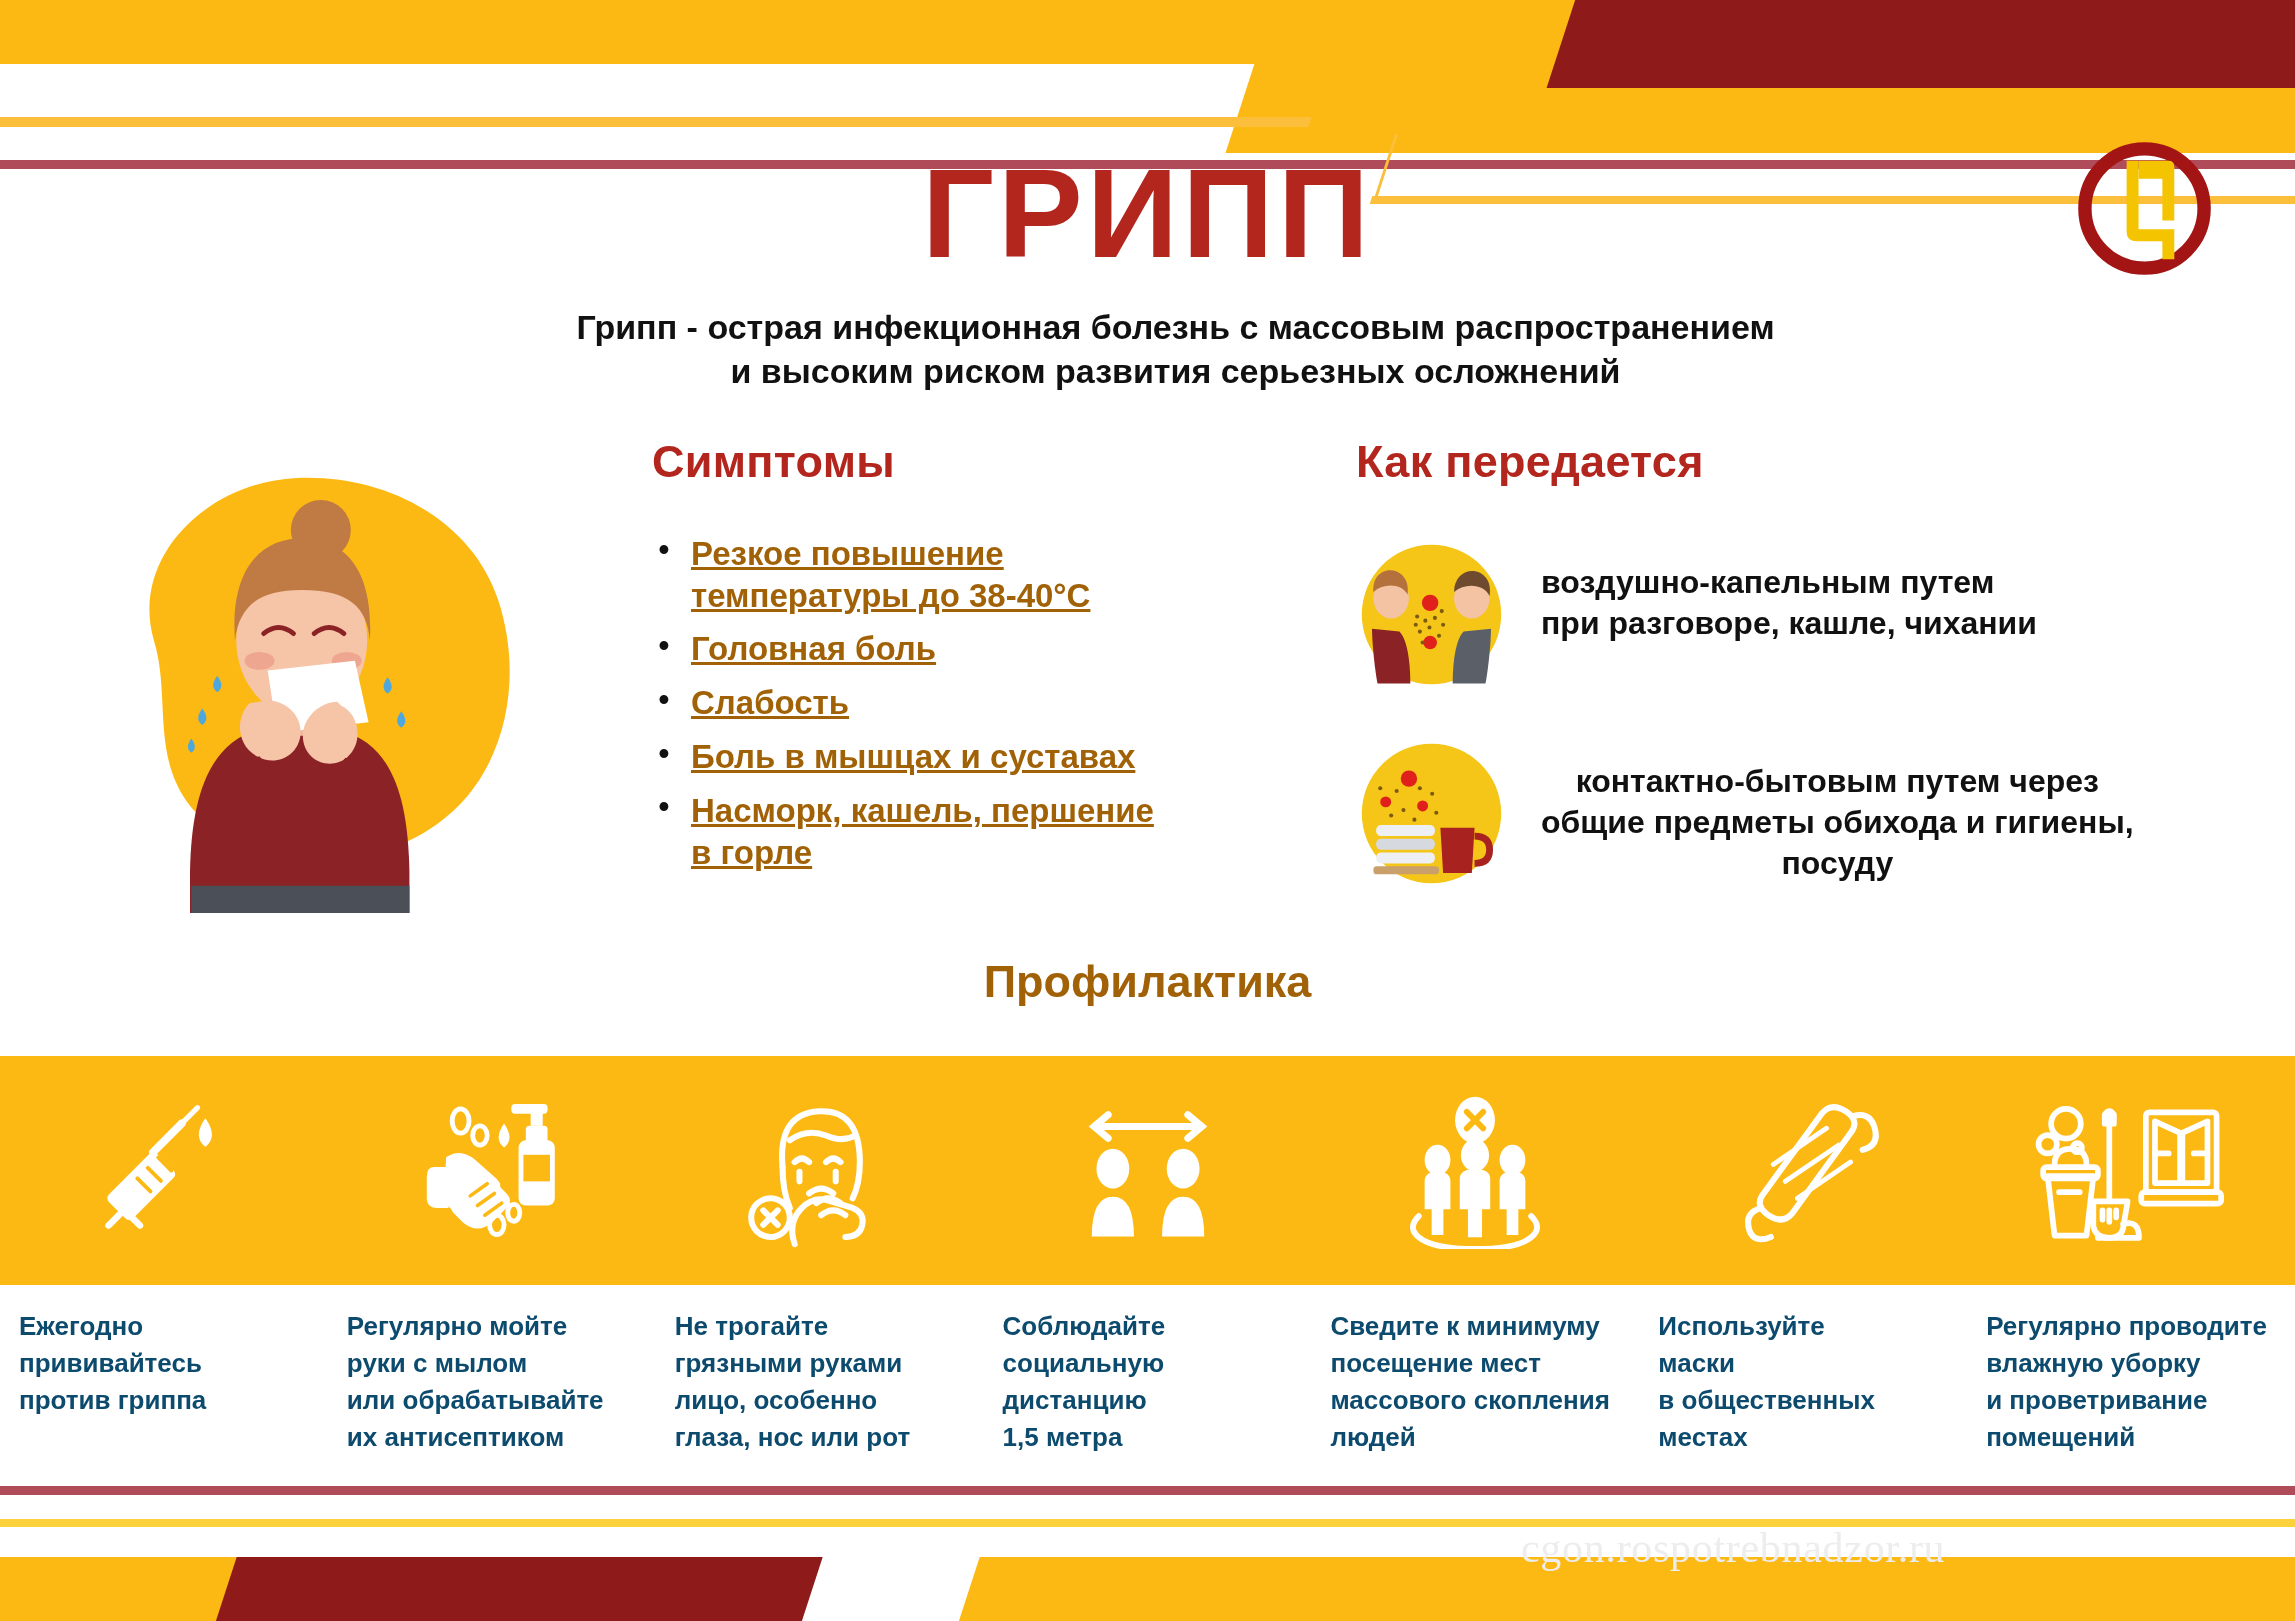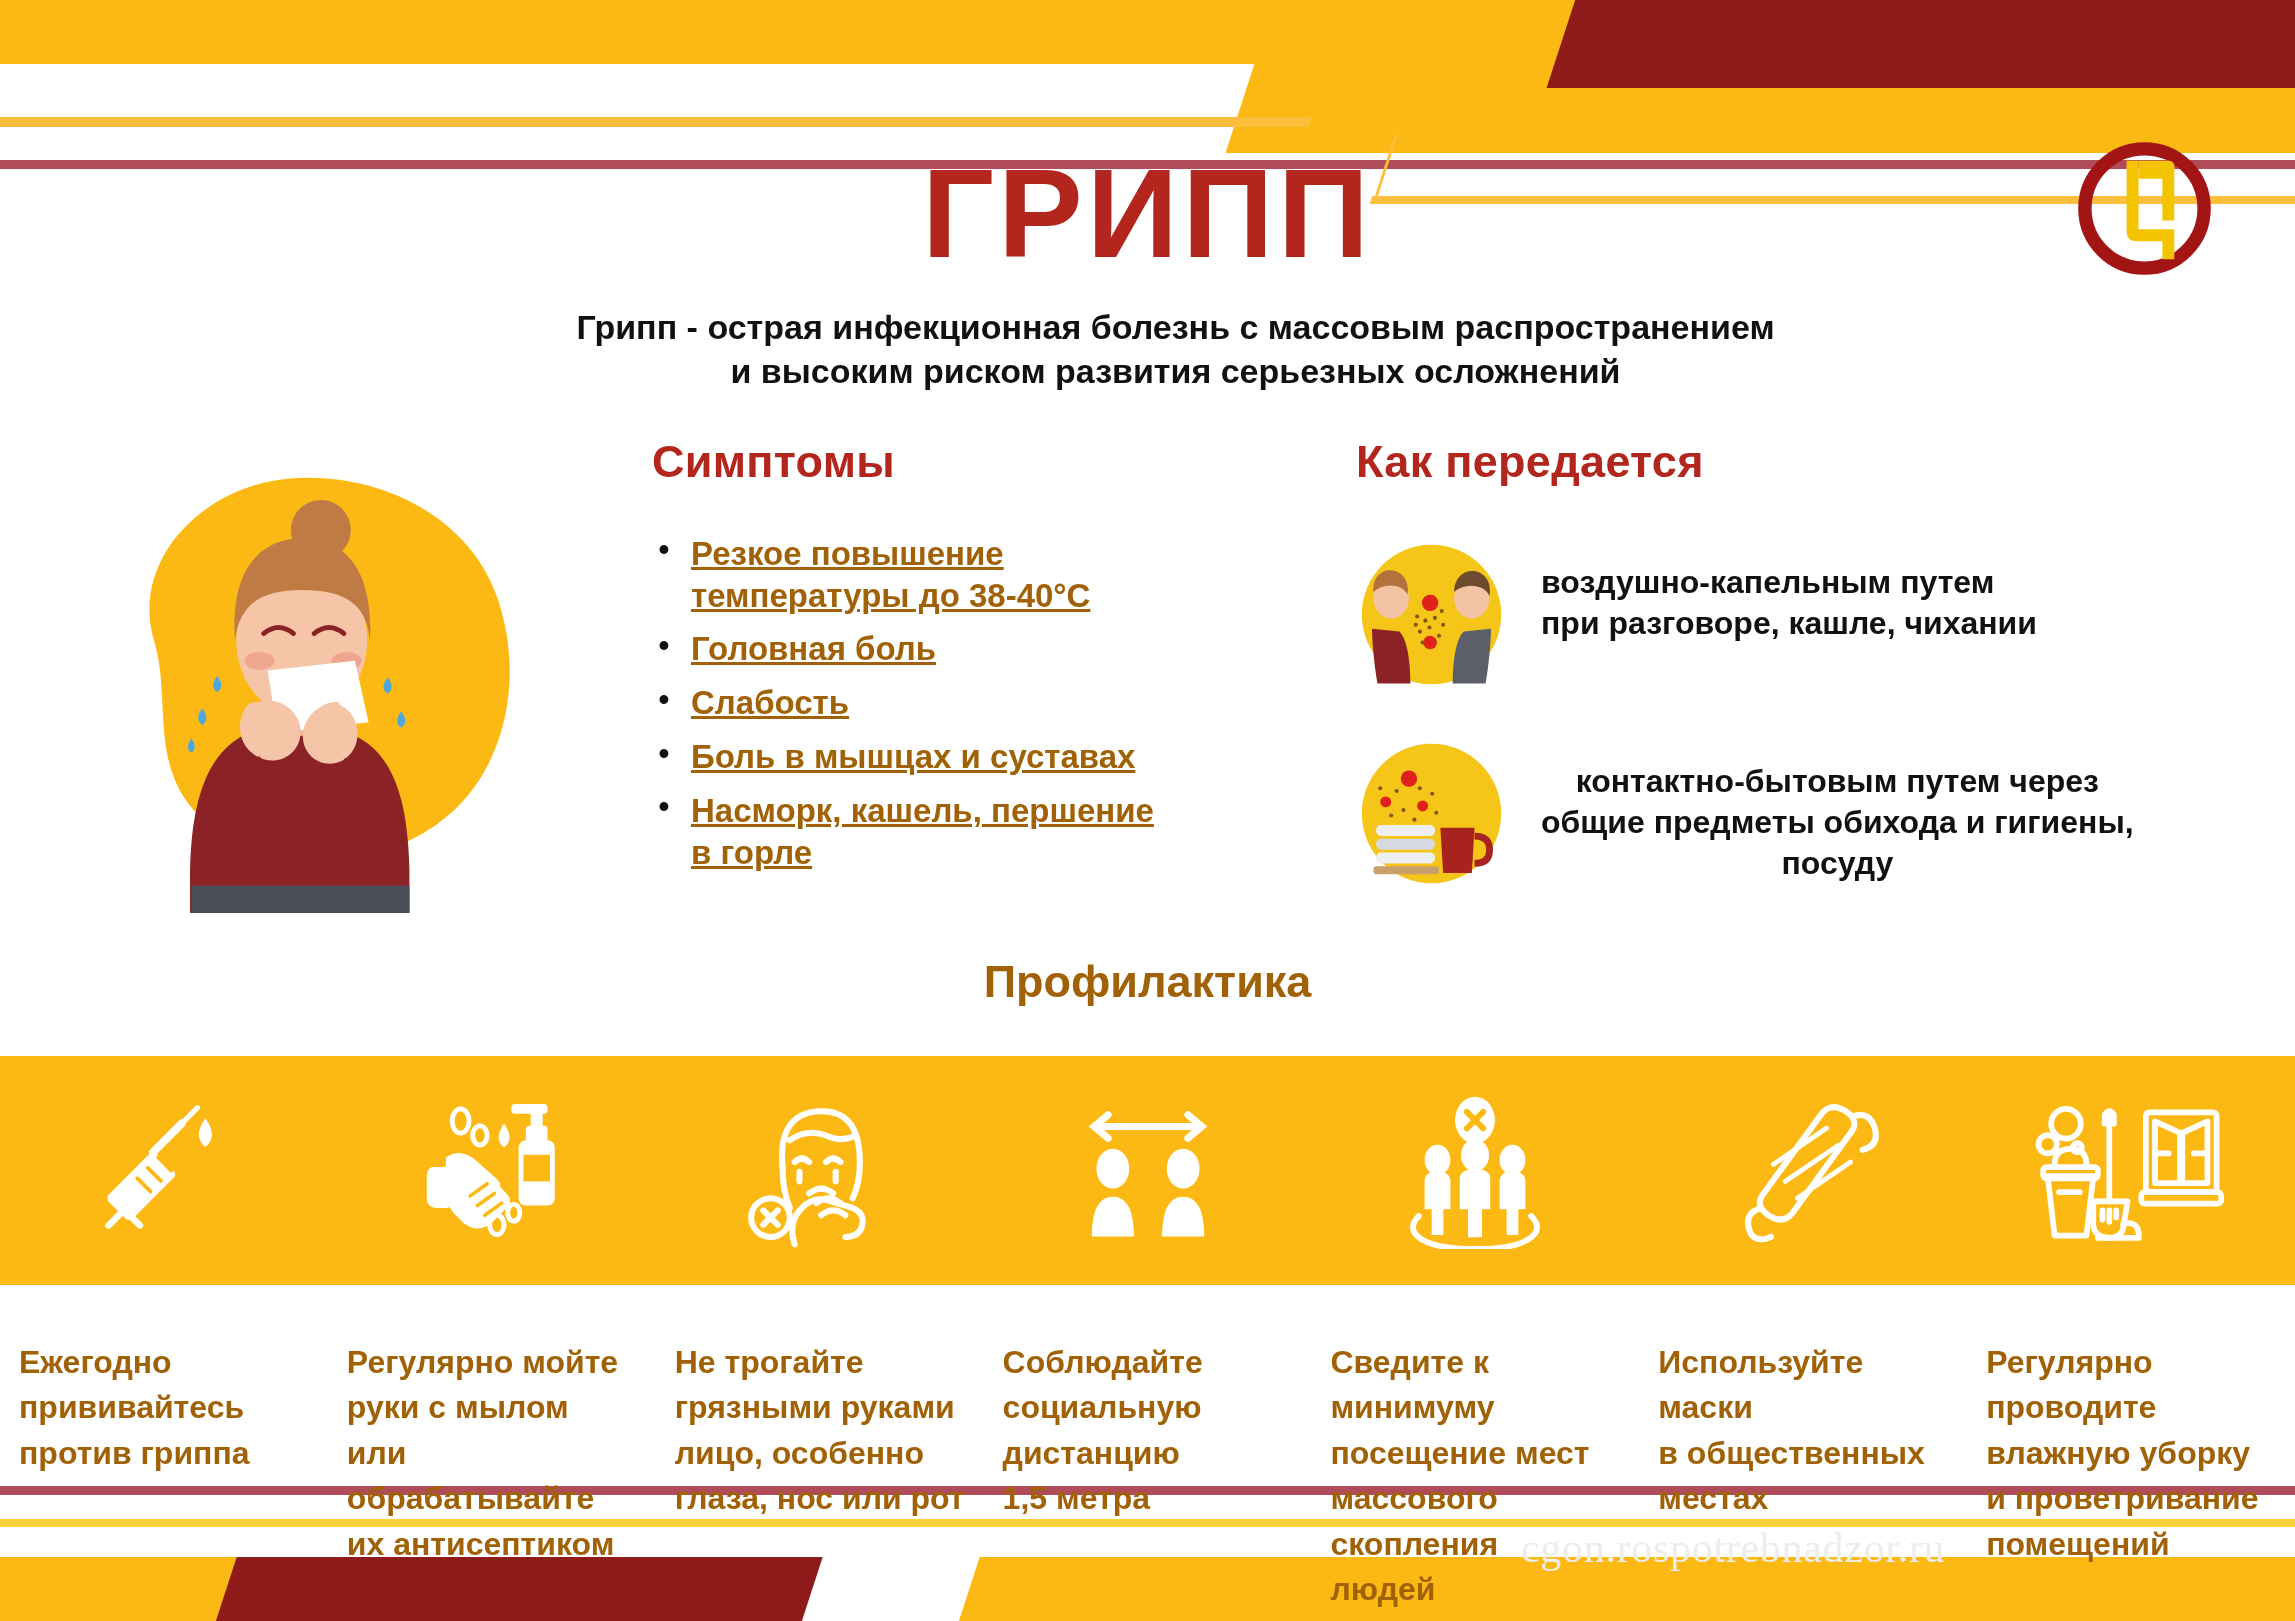--- a/index.html
+++ b/index.html
@@ -135,23 +135,22 @@
   }
   .prev-icon-cell {
     flex: 1 1 0; display: flex; align-items: center; justify-content: center;
   }
   .prev-captions {
     position: absolute; top: 1308px; left: 0; width: 2295px;
     display: flex;
   }
   .prev-caption-cell { flex: 1 1 0; padding-left: 19px; padding-right: 9.5px; }
   .prev-caption-cell p {
-    font-size: 32px; font-weight: 700; color: #a16207; line-height: 1.42;
+    font-size: 26px; font-weight: 700; color: #0c4a6e; line-height: 1.42;
     white-space: pre-line;
-    margin-top: 32px;
   }
 
   .watermark {
     position: absolute; top: 1492px; left: 1521px;
     font-family: "Liberation Serif", serif;
     font-size: 42px; color: #EDEDED; letter-spacing: 0.7px;
     font-weight: 400;
     margin-top: 32px;
   }
 </style>

